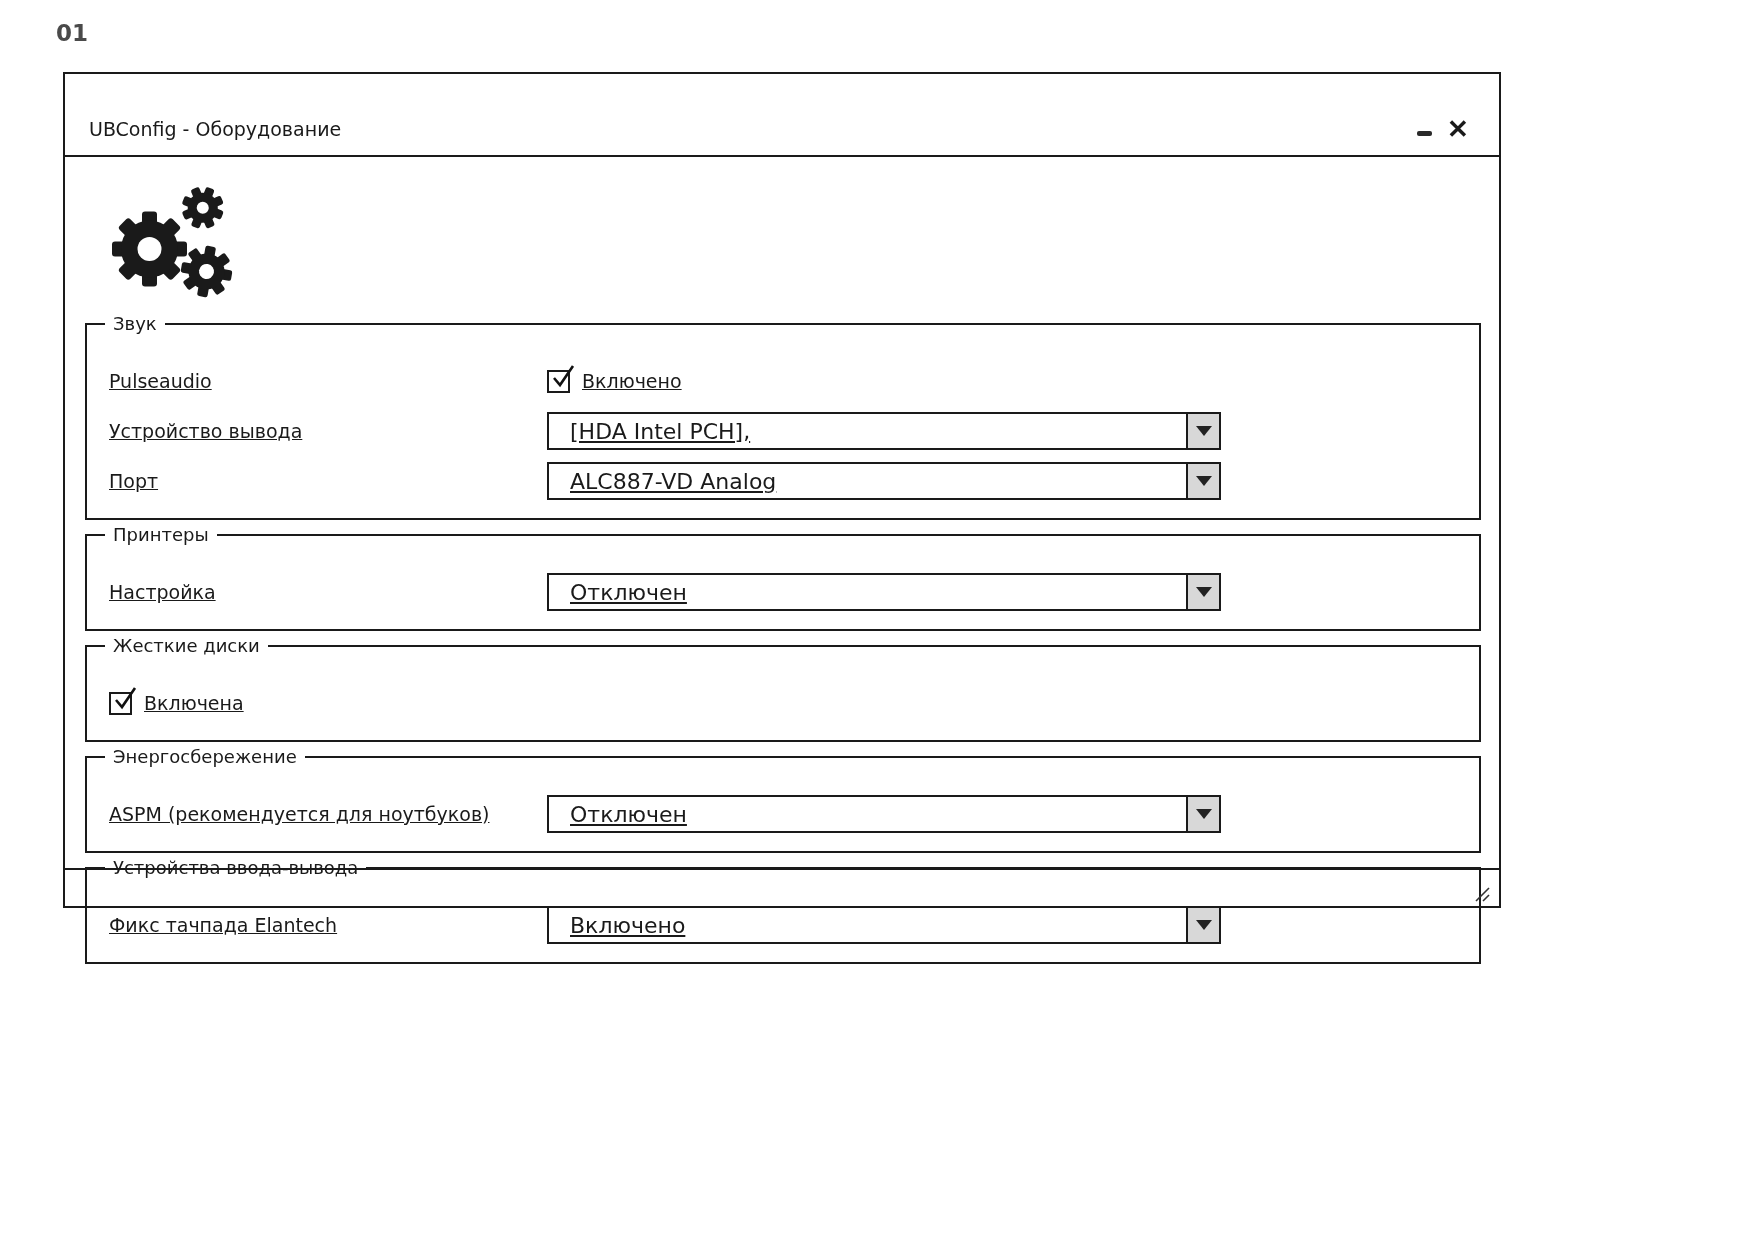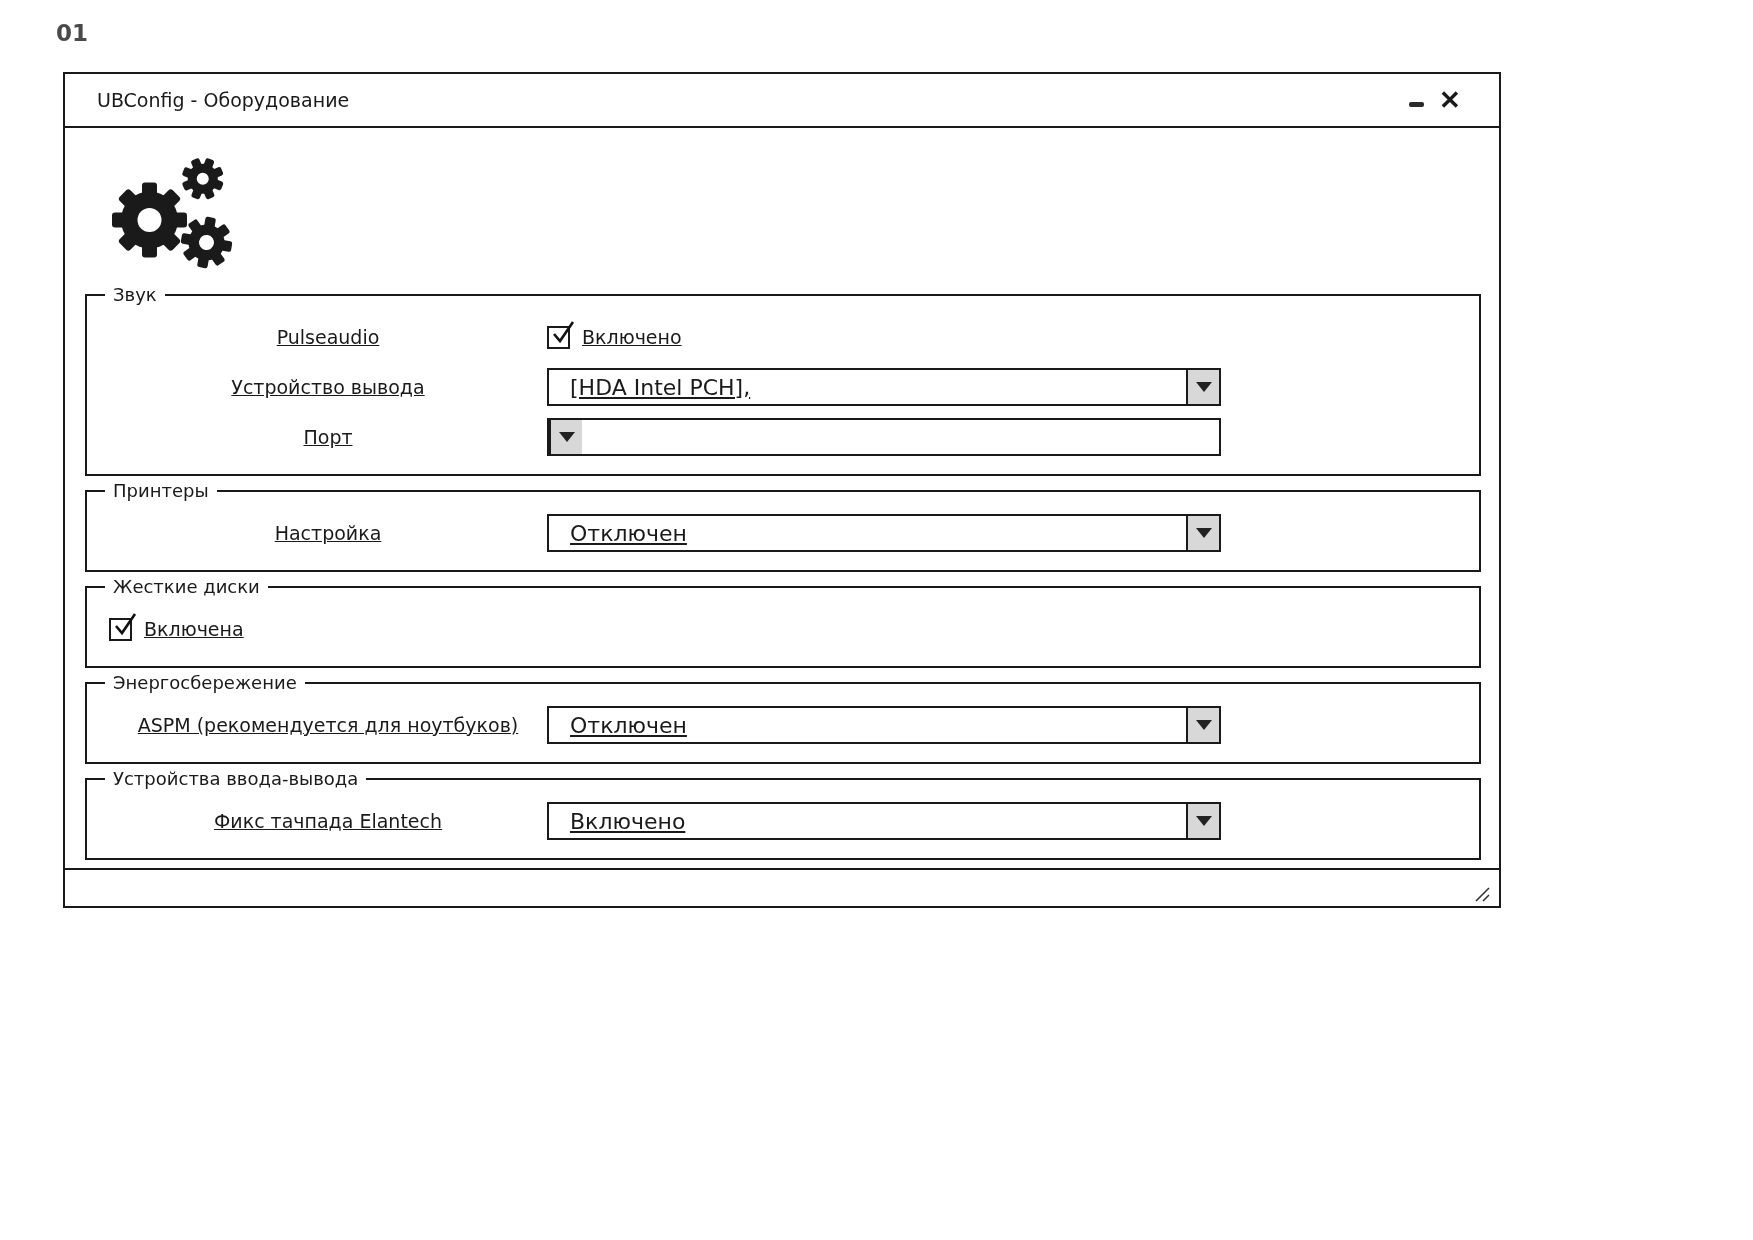--- a/index.html
+++ b/index.html
@@ -34,22 +34,23 @@
     height: 836px;
     border: 2px solid #1a1a1a;
     background: #ffffff;
     box-sizing: border-box;
   }
   .titlebar {
     height: 54px;
     border-bottom: 2px solid #1a1a1a;
     display: flex;
     align-items: center;
-    padding: 0 32px;
-    box-sizing: border-box;
+    padding: 0 24px;
+    box-sizing: border-box;
+    margin-top: 29px;
   }
   .titlebar-title {
     font-size: 19px;
     flex: 1;
   }
   .win-btn {
     width: 34px;
     height: 34px;
     display: flex;
     align-items: center;
@@ -89,23 +90,22 @@
     margin-left: 88px;
   }
   
   .content {
     padding: 0 18px 0 20px;
   }
   .group {
     position: relative;
     border: 2px solid #1a1a1a;
     margin: 0 0 14px 0;
-    padding: 14px 18px 10px 22px;
-    box-sizing: border-box;
-    text-align: center;
+    padding: 29px 18px 10px 22px;
+    box-sizing: border-box;
   }
   .group-legend {
     position: absolute;
     top: -12px;
     left: 18px;
     background: #ffffff;
     padding: 0 8px;
     font-size: 18px;
     line-height: 22px;
   }
@@ -275,20 +275,21 @@
             <span class="combo-value">[HDA Intel PCH],</span>
             <button class="combo-btn">
               <span class="tri-down"></span>
             </button>
           </div>
         </div>
 
         <div class="row">
           <div class="row-label">Порт</div>
           <div class="combo">
+            <span class="combo-value">ALC887-VD Analog</span>
             <button class="combo-btn">
               <span class="tri-down"></span>
             </button>
           </div>
         </div>
       </div>
 
       <div class="group">
         <div class="group-legend">Принтеры</div>
         <div class="row">

